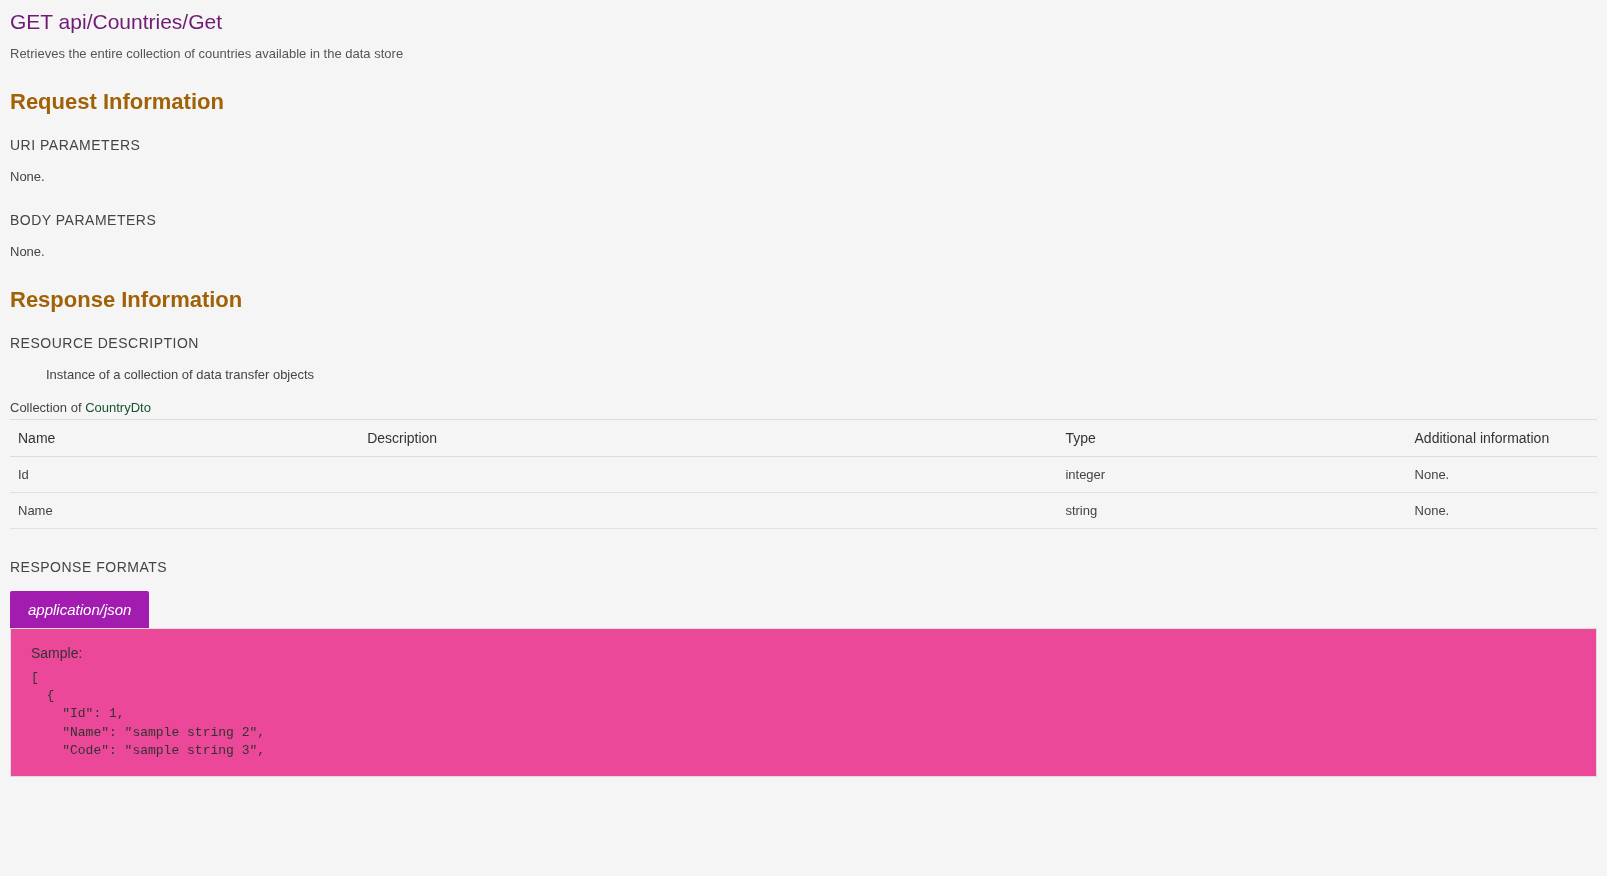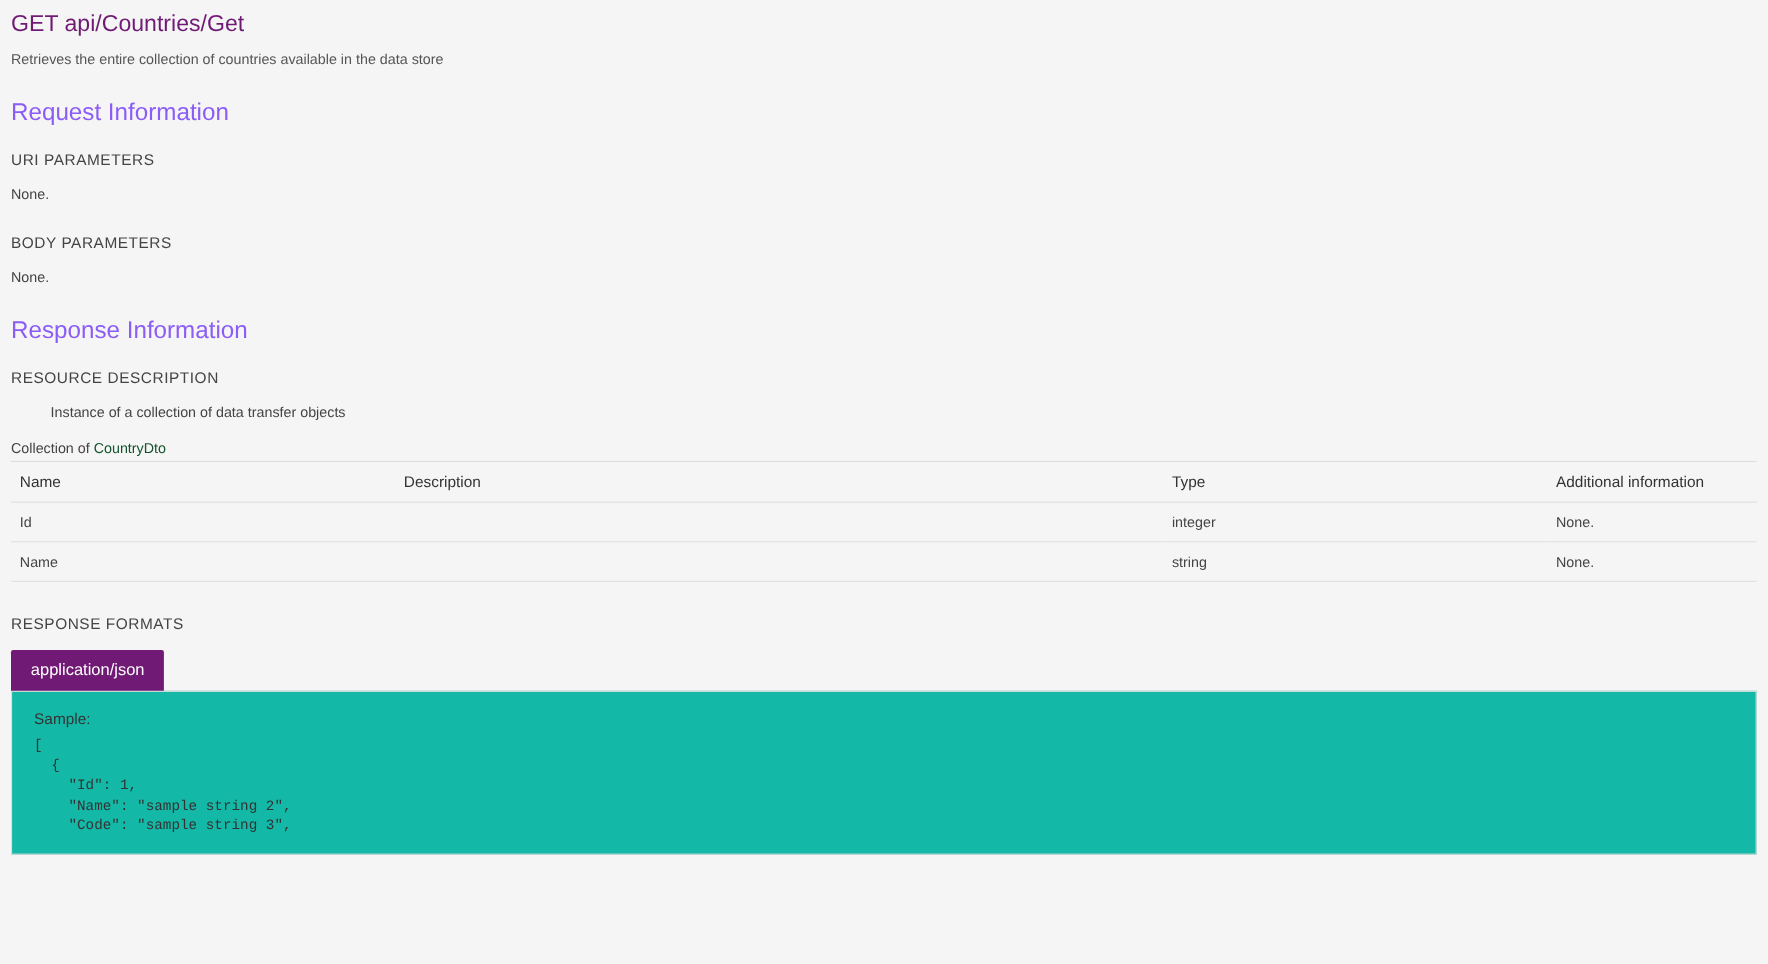--- a/index.html
+++ b/index.html
@@ -20,22 +20,22 @@
       color: #701a75;
       margin-bottom: 12px;
     }
     .description {
       color: #555;
       font-size: 13px;
       margin-bottom: 28px;
     }
     h2 {
       font-size: 22px;
-      font-weight: 400;
-      color: #8b5cf6;
+      font-weight: 700;
+      color: #a16207;
       margin-bottom: 22px;
       margin-top: 10px;
     }
     h3 {
       font-size: 14px;
       font-weight: 400;
       color: #444;
       letter-spacing: 0.5px;
       margin-bottom: 16px;
       margin-top: 8px;
@@ -82,32 +82,33 @@
     }
     .col-name { width: 22%; }
     .col-desc { width: 44%; }
     .col-type { width: 22%; }
     .col-addl { width: 12%; }
     .tab-container {
       margin-top: 10px;
     }
     .tab-button {
       display: inline-block;
-      background-color: #701a75;
+      background-color: #a21caf;
       color: #fff;
       padding: 10px 18px;
       font-size: 15px;
       font-weight: 300;
       border: none;
       cursor: pointer;
       border-top-left-radius: 2px;
       border-top-right-radius: 2px;
+      font-style: italic;
     }
     .tab-content {
-      background-color: #14b8a6;
+      background-color: #ec4899;
       border: 1px solid #ddd;
       padding: 16px 20px;
     }
     .sample-label {
       font-size: 14px;
       color: #333;
       margin-bottom: 8px;
     }
     pre {
       font-family: Consolas, 'Courier New', monospace;

